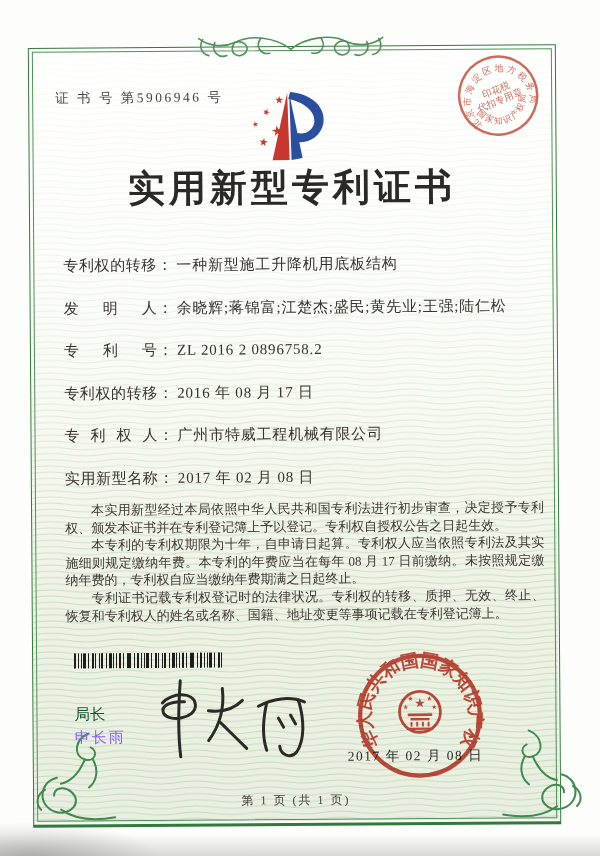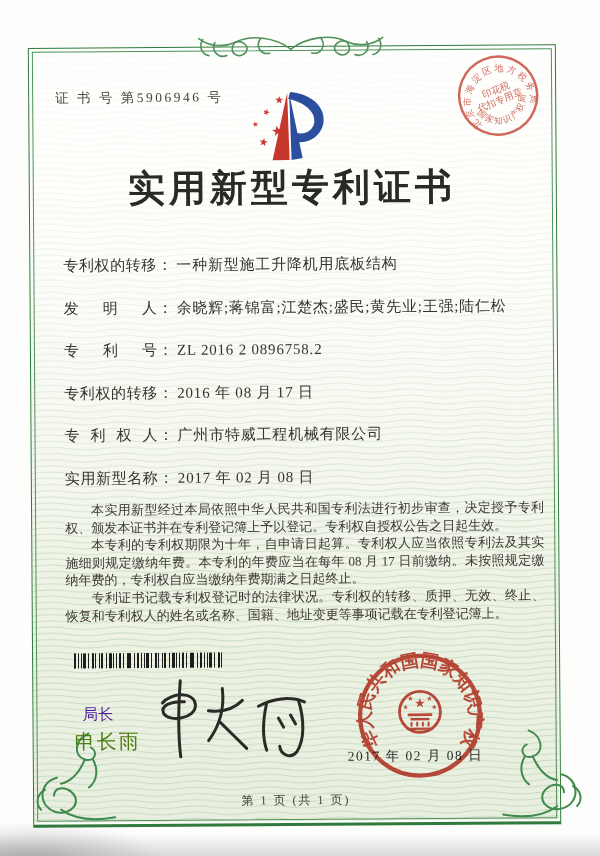--- a/index.html
+++ b/index.html
@@ -34,22 +34,22 @@
   
   .legal{position:absolute;left:64px;top:500px;width:479px;font-size:13px;line-height:17.6px;
       text-align:justify;color:#3c3832;}
   .legal p{margin:0;text-indent:2em;}
   
   .barcode{position:absolute;left:72px;top:652px;width:150px;height:15px;
       background:
         repeating-linear-gradient(90deg,#1d1d1d 0 1.2px,transparent 1.2px 3.5px),
         repeating-linear-gradient(90deg,#1d1d1d 0 2px,transparent 2px 9px);}
   
-  .director-title{position:absolute;left:80px;top:703px;font-size:15.5px;color:#4c1d95;}
-  .director-name{position:absolute;left:72px;top:727px;font-size:20px;color:#4d7c0f;letter-spacing:2px;}
+  .director-title{position:absolute;left:72px;top:703px;font-size:15.5px;color:#14532d;}
+  .director-name{position:absolute;left:72px;top:727px;font-size:15px;color:#8b5cf6;letter-spacing:2px;}
   .signature{position:absolute;left:148px;top:676px;}
   
   .issue-date{position:absolute;left:345px;top:748px;font-size:13.5px;letter-spacing:1.5px;color:#2b2926;z-index:1;}
   .seal{position:absolute;left:351px;top:650px;z-index:2;opacity:.9;mix-blend-mode:multiply;}
   .tax-seal{position:absolute;left:458px;top:55px;z-index:3;opacity:.85;transform:rotate(-22deg);mix-blend-mode:multiply;}
   
   .footer{position:absolute;left:30px;top:792px;width:526px;text-align:center;
       font-size:12px;letter-spacing:2px;color:#45413a;}
   .scan-shadow{position:absolute;left:0;bottom:0;width:600px;height:22px;
       background:linear-gradient(to bottom,rgba(120,120,118,0) 0%,rgba(120,120,118,.28) 100%);}

